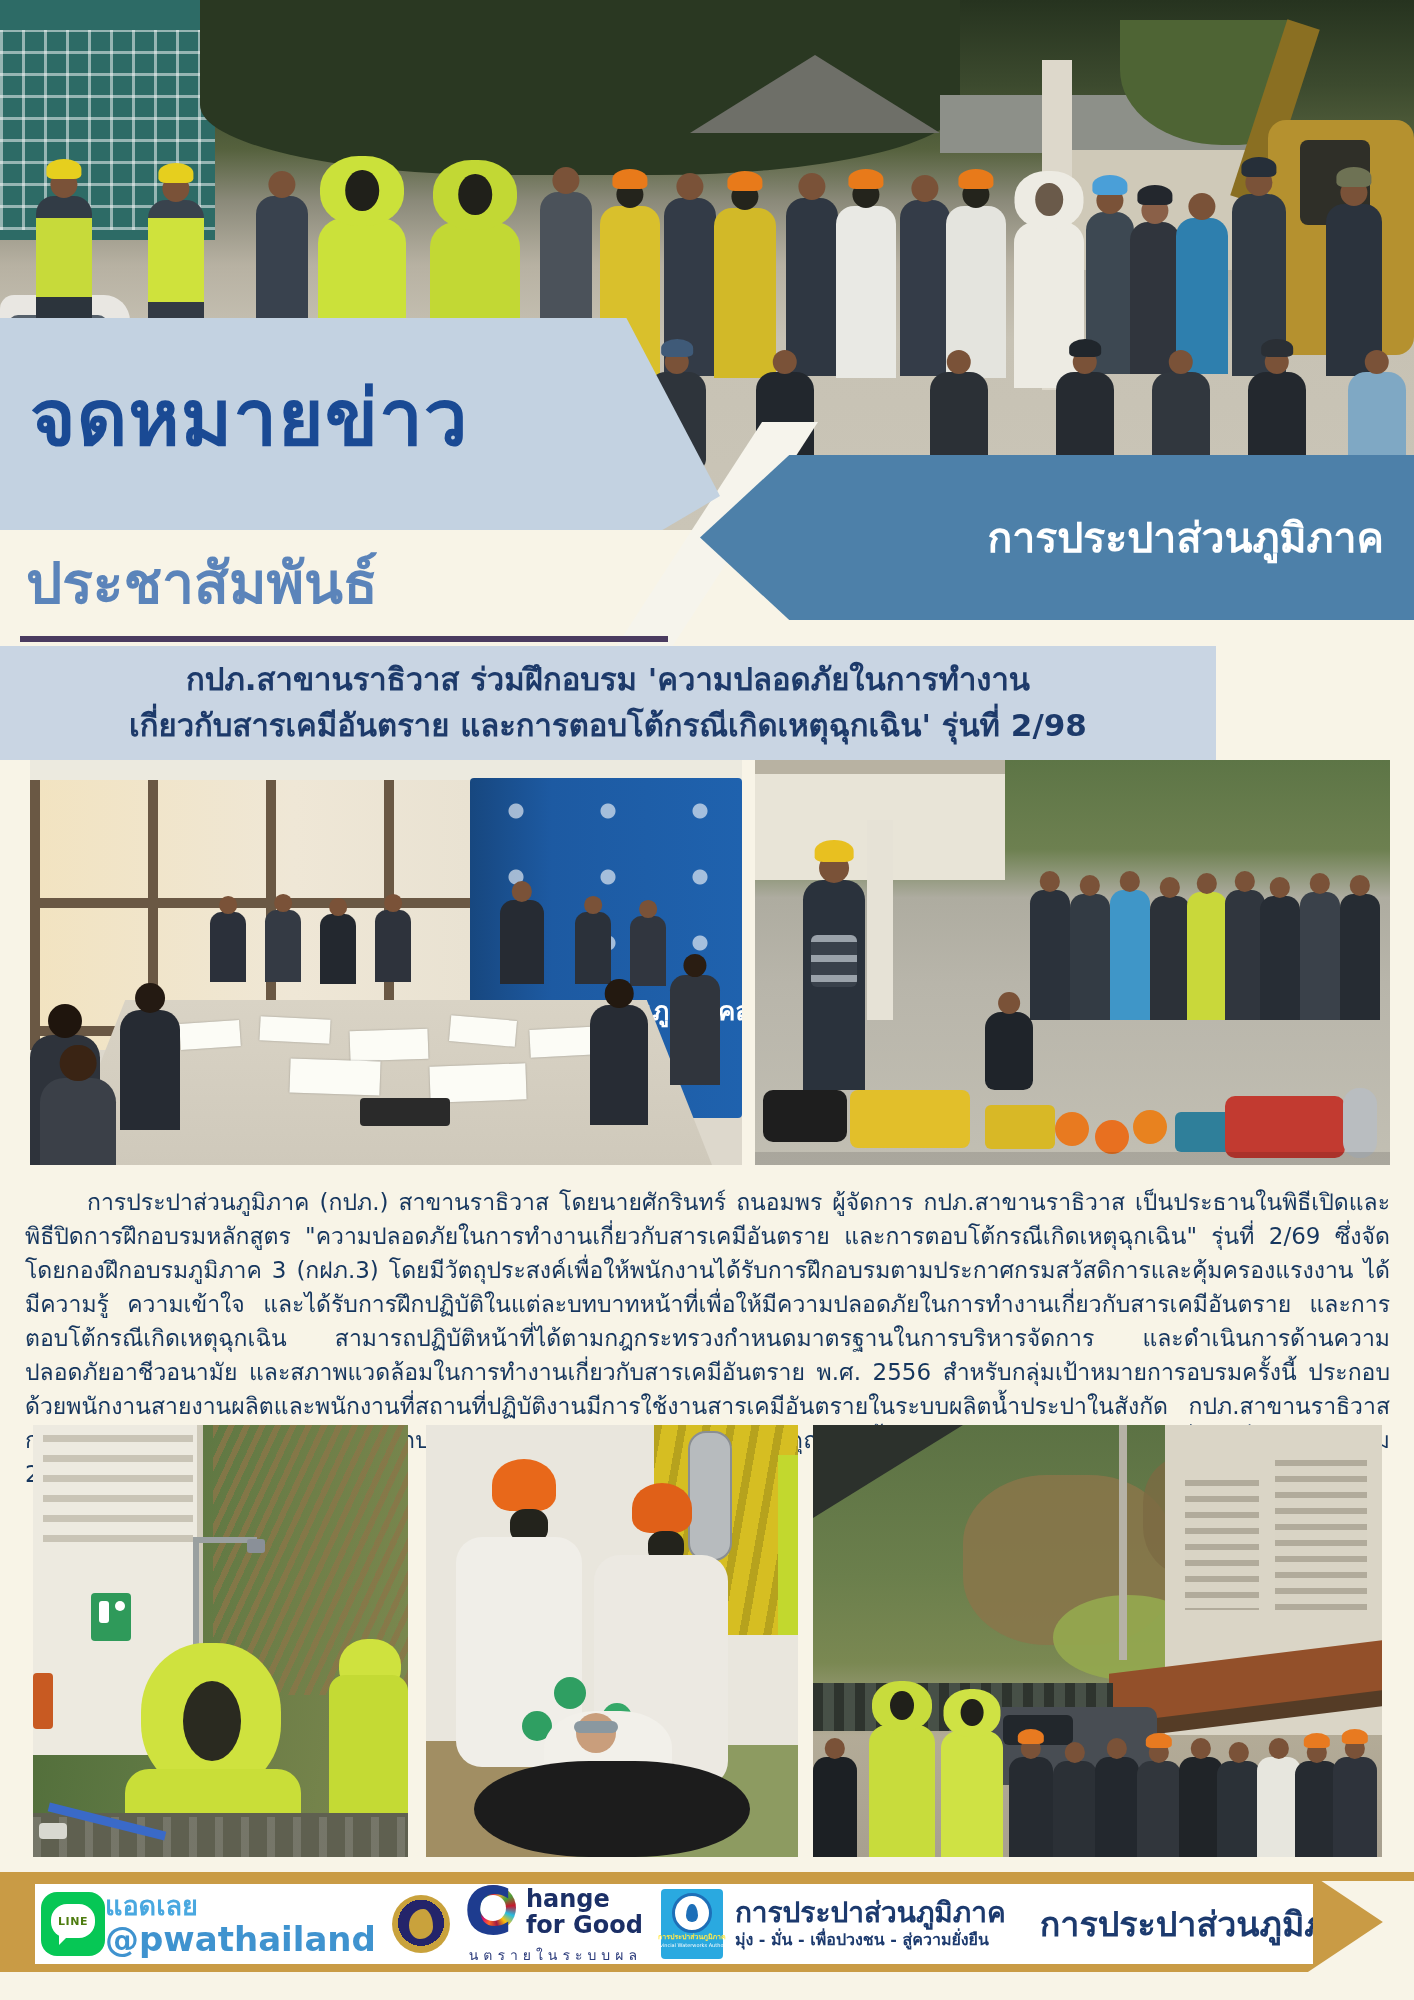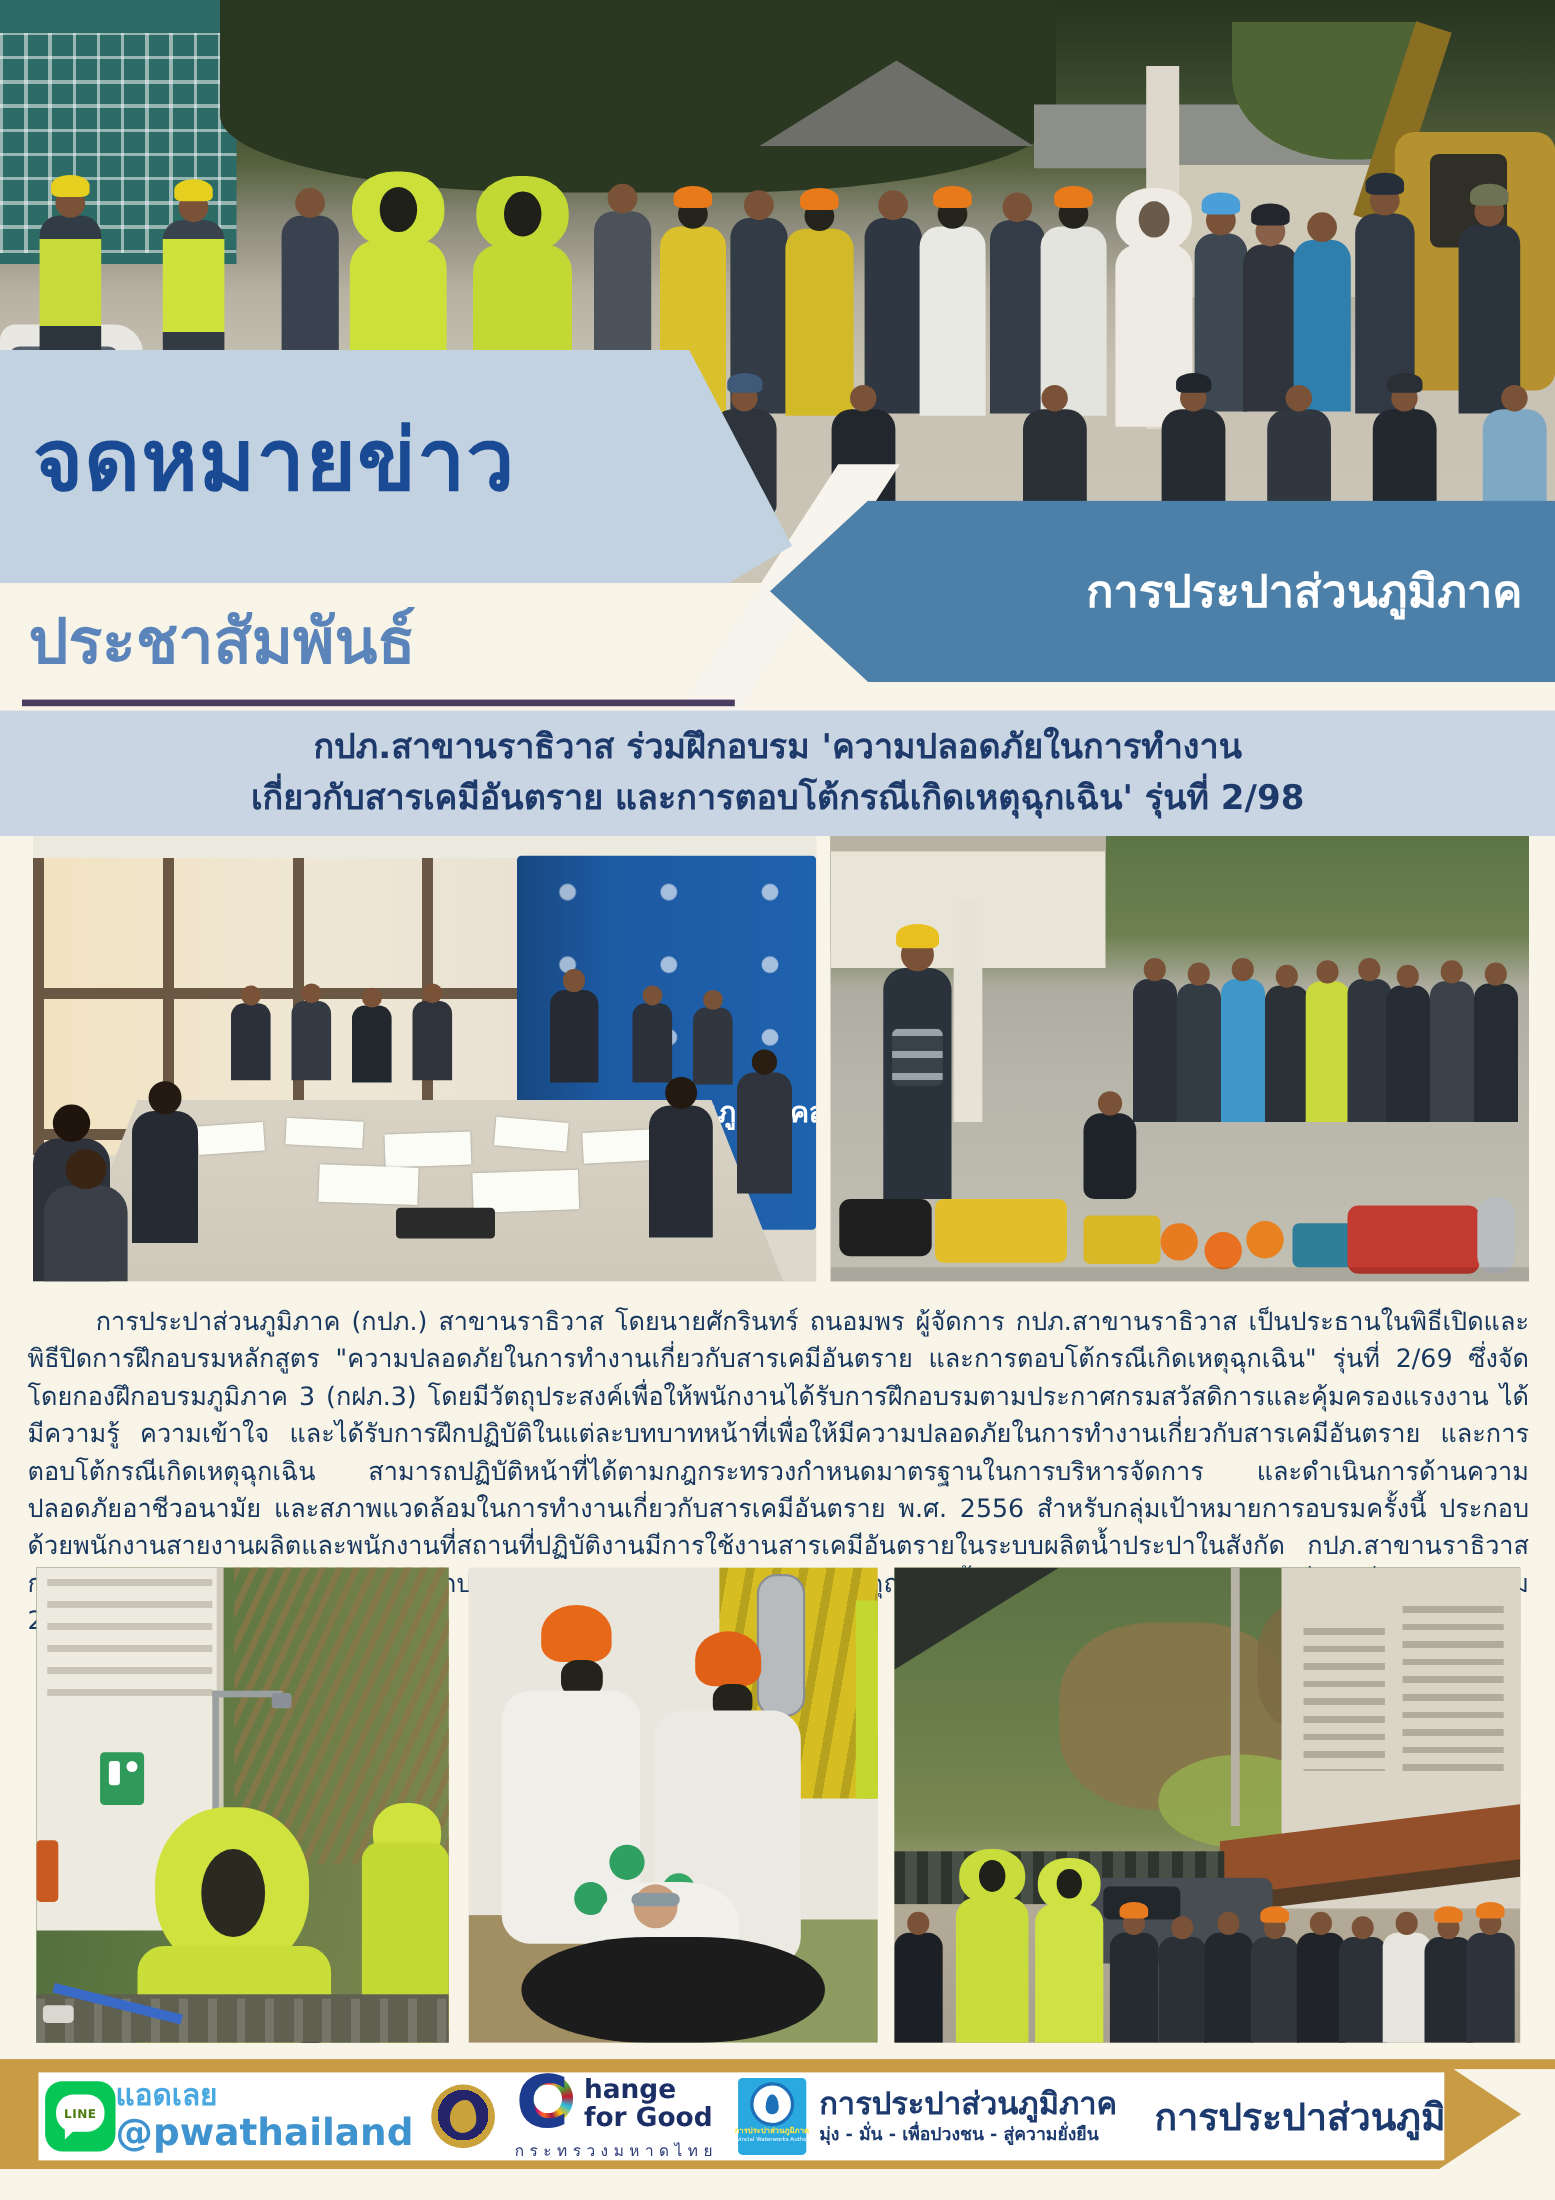--- a/index.html
+++ b/index.html
@@ -19,21 +19,21 @@
   
   #newsletter-banner{position:absolute;left:0;top:318px;width:720px;height:212px;background:#c3d2e1;
     clip-path:polygon(0 0,87% 0,100% 84%,92% 100%,0 100%);display:flex;align-items:center}
   #newsletter-title{font-size:78px;font-weight:700;color:#1a4a94;padding:0 0 14px 30px;letter-spacing:1px}
   #pr-subtitle{position:absolute;left:26px;top:538px;font-size:57px;font-weight:800;color:#5b84ba}
   #white-stripe{position:absolute;left:762px;top:422px;width:56px;height:256px;background:#f6f4ec;transform:skewX(-33deg);transform-origin:top left}
   #branch-box{position:absolute;left:700px;top:455px;width:714px;height:165px;background:#4d80a9;
     clip-path:polygon(12.5% 0,100% 0,100% 100%,12.5% 100%,0 50%);display:flex;flex-direction:column;justify-content:center;align-items:flex-end;padding-right:30px}
   .branch-line{font-size:41px;font-weight:800;color:#ffffff;line-height:62px}
   #divider{position:absolute;left:20px;top:636px;width:648px;height:6px;background:#4a3b60}
-  #headline-band{position:absolute;left:0;top:646px;width:1414px;height:114px;background:#c9d5e3;padding-top:10px}
+  #headline-band{position:absolute;left:0;top:646px;width:1216px;height:114px;background:#c9d5e3;padding-top:10px}
   .hline{font-weight:800;font-size:31px;color:#1d3a6a;text-align:center;line-height:46px}
   
   #body-paragraph{position:absolute;left:25px;top:1185px;width:1365px;font-size:23px;line-height:34px;color:#16365e;text-align:justify;text-indent:62px}
   
   #footer-strip{position:absolute;left:0;top:1872px;width:1414px;height:9px;background:#c99b45}
   #footer-bar{position:absolute;left:0;top:1872px;width:1414px;height:100px;background:#c99b45;
     clip-path:polygon(0 0,92.5% 0,97.8% 50%,92.5% 100%,0 100%)}
   #footer-banner{position:absolute;left:35px;top:1884px;width:1278px;height:80px;background:#ffffff;display:flex;align-items:center;overflow:hidden}
   #line-icon{width:64px;height:64px;margin-left:6px;background:#06c755;border-radius:16px;position:relative;flex:none}
   #line-bubble{position:absolute;left:10px;top:12px;width:44px;height:34px;background:#ffffff;border-radius:16px;display:flex;align-items:center;justify-content:center}
@@ -295,21 +295,21 @@
       <div id="cfg-row">
         <div id="cfg-c">
           <div id="cfg-dots"></div>
           <span>C</span>
         </div>
         <div>
           <div class="cfg-word">hange</div>
           <div class="cfg-word">for Good</div>
         </div>
       </div>
-      <div id="ministry">กระทรวงมหาดไทย</div>
+      <div id="ministry">นตรายในระบบผล</div>
     </div>
     <div id="pwa-logo">
       <div class="pl-circle">
         <div class="pl-drop"></div>
       </div>
       <div class="pl-t1">การประปาส่วนภูมิภาค</div>
       <div class="pl-t2">Provincial Waterworks Authority</div>
     </div>
     <div id="pwa-texts">
       <div id="pwa-name">การประปาส่วนภูมิภาค</div>

